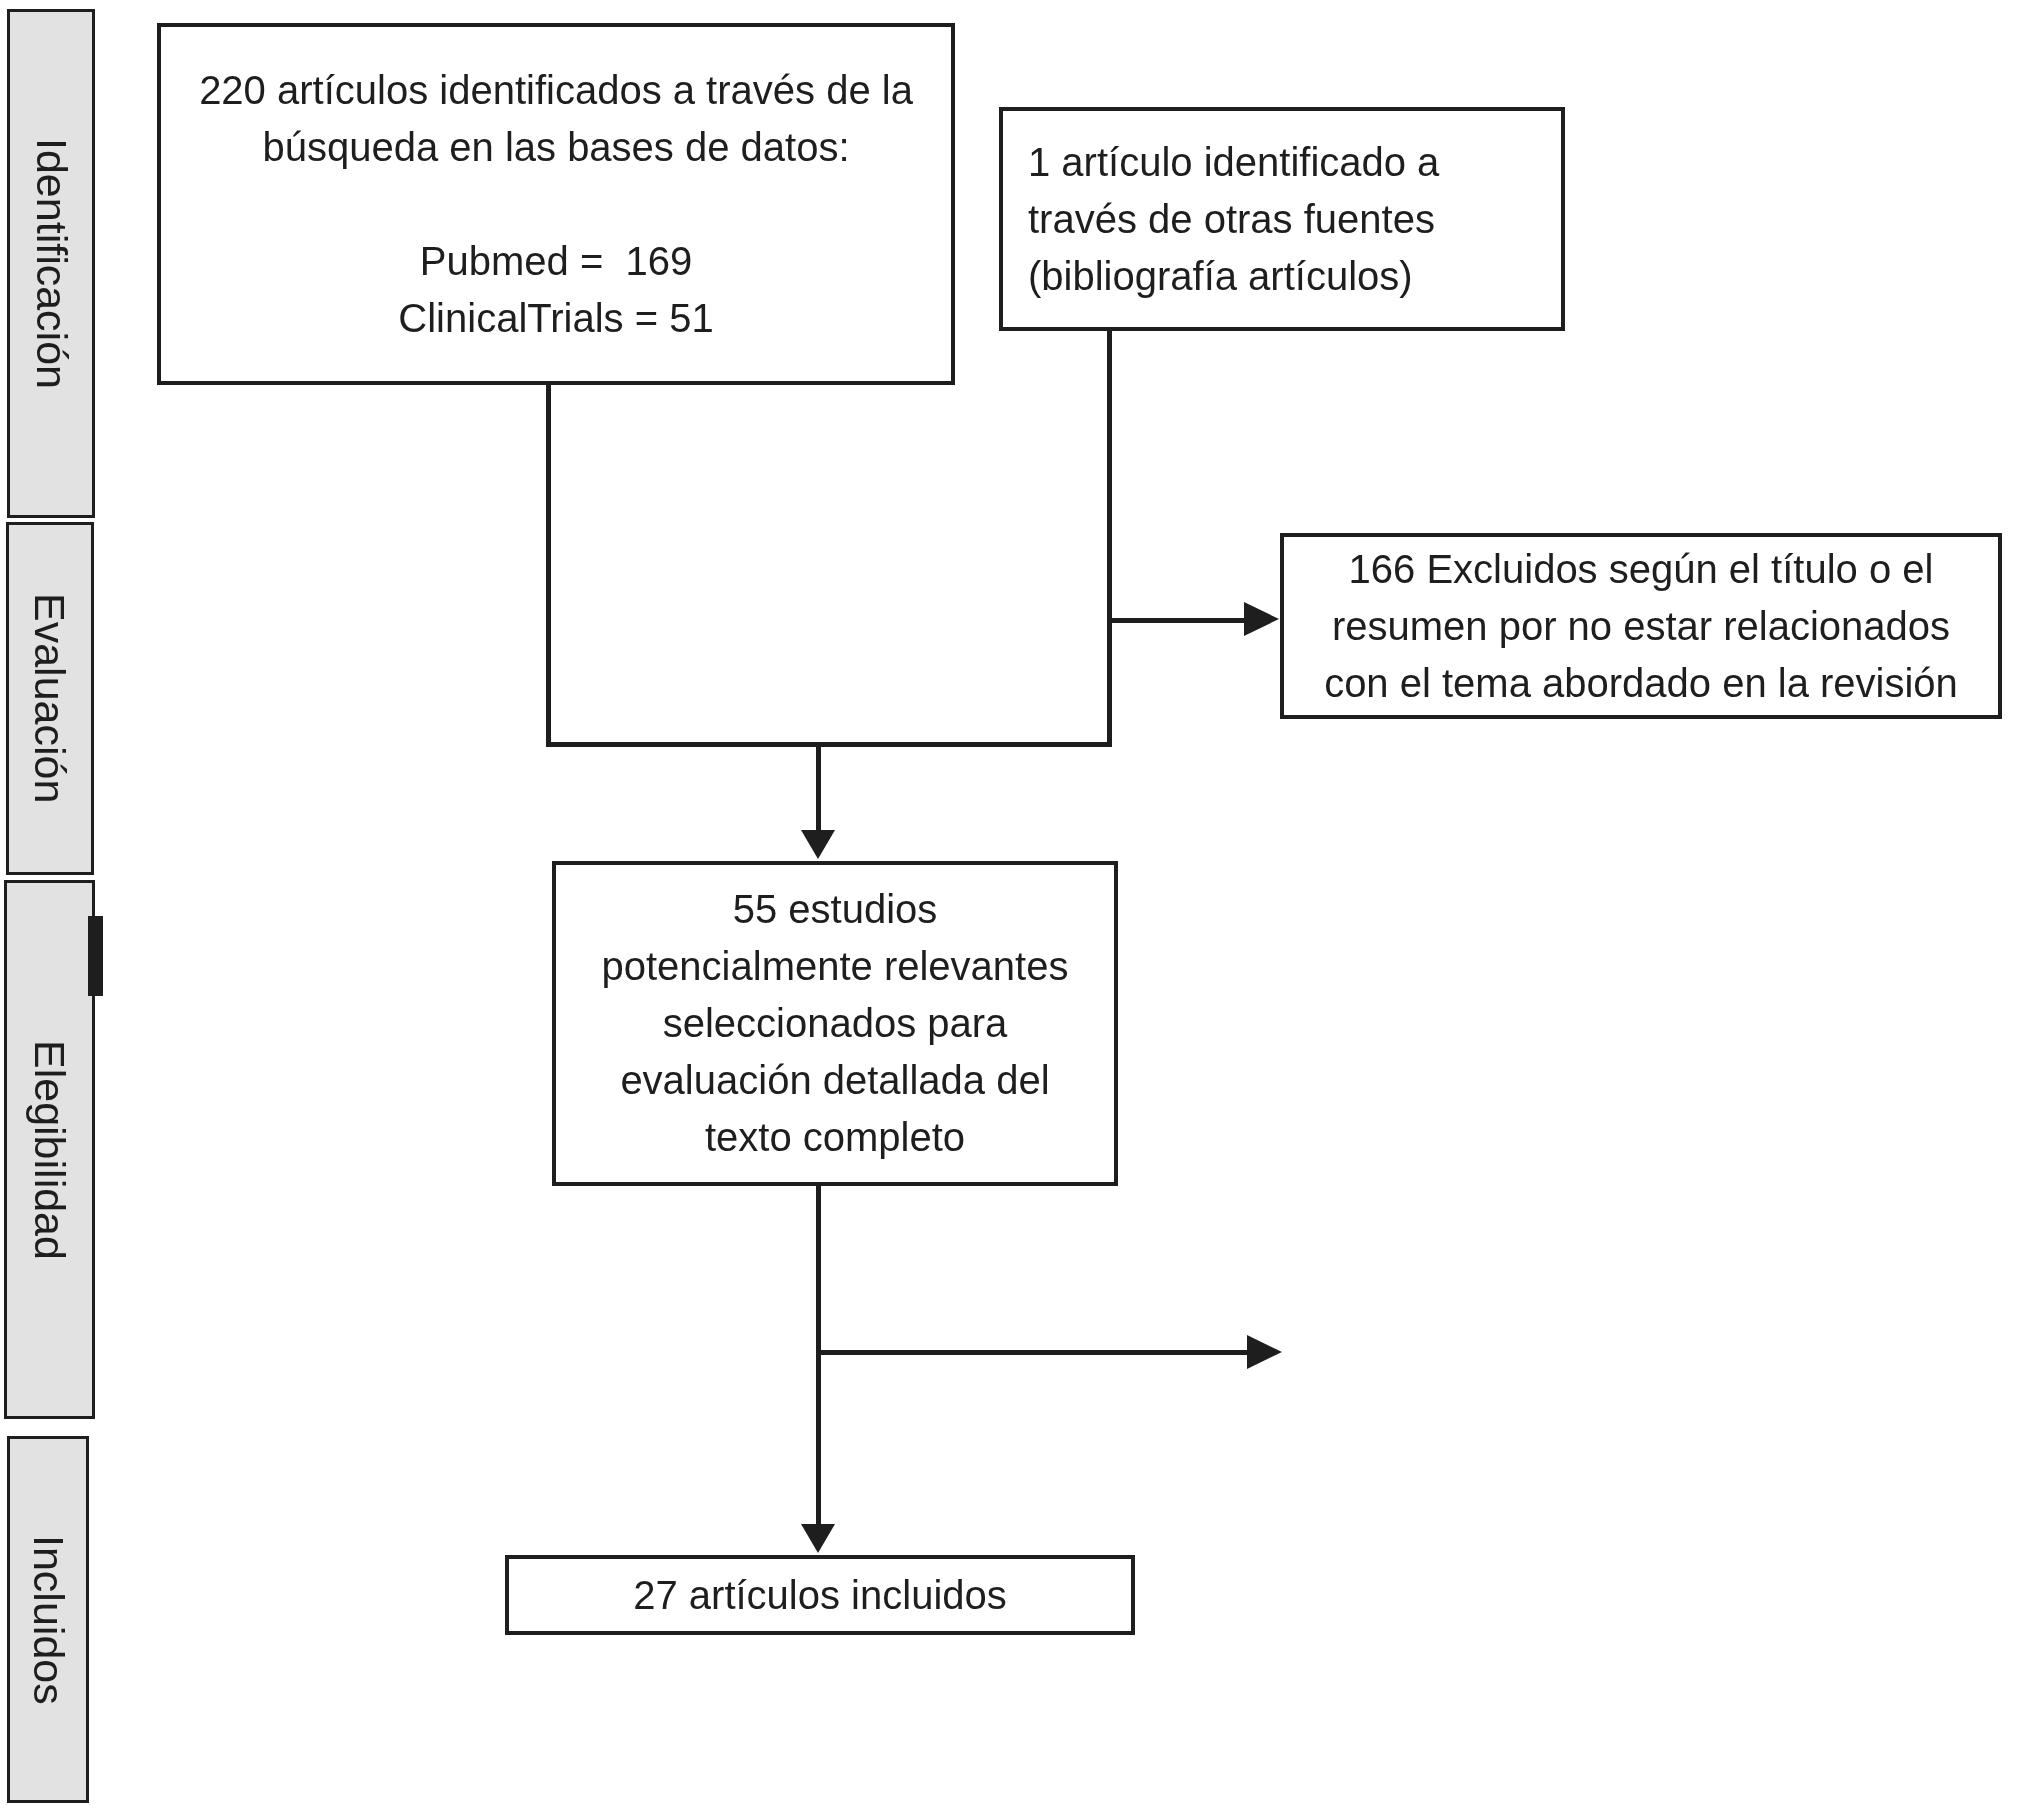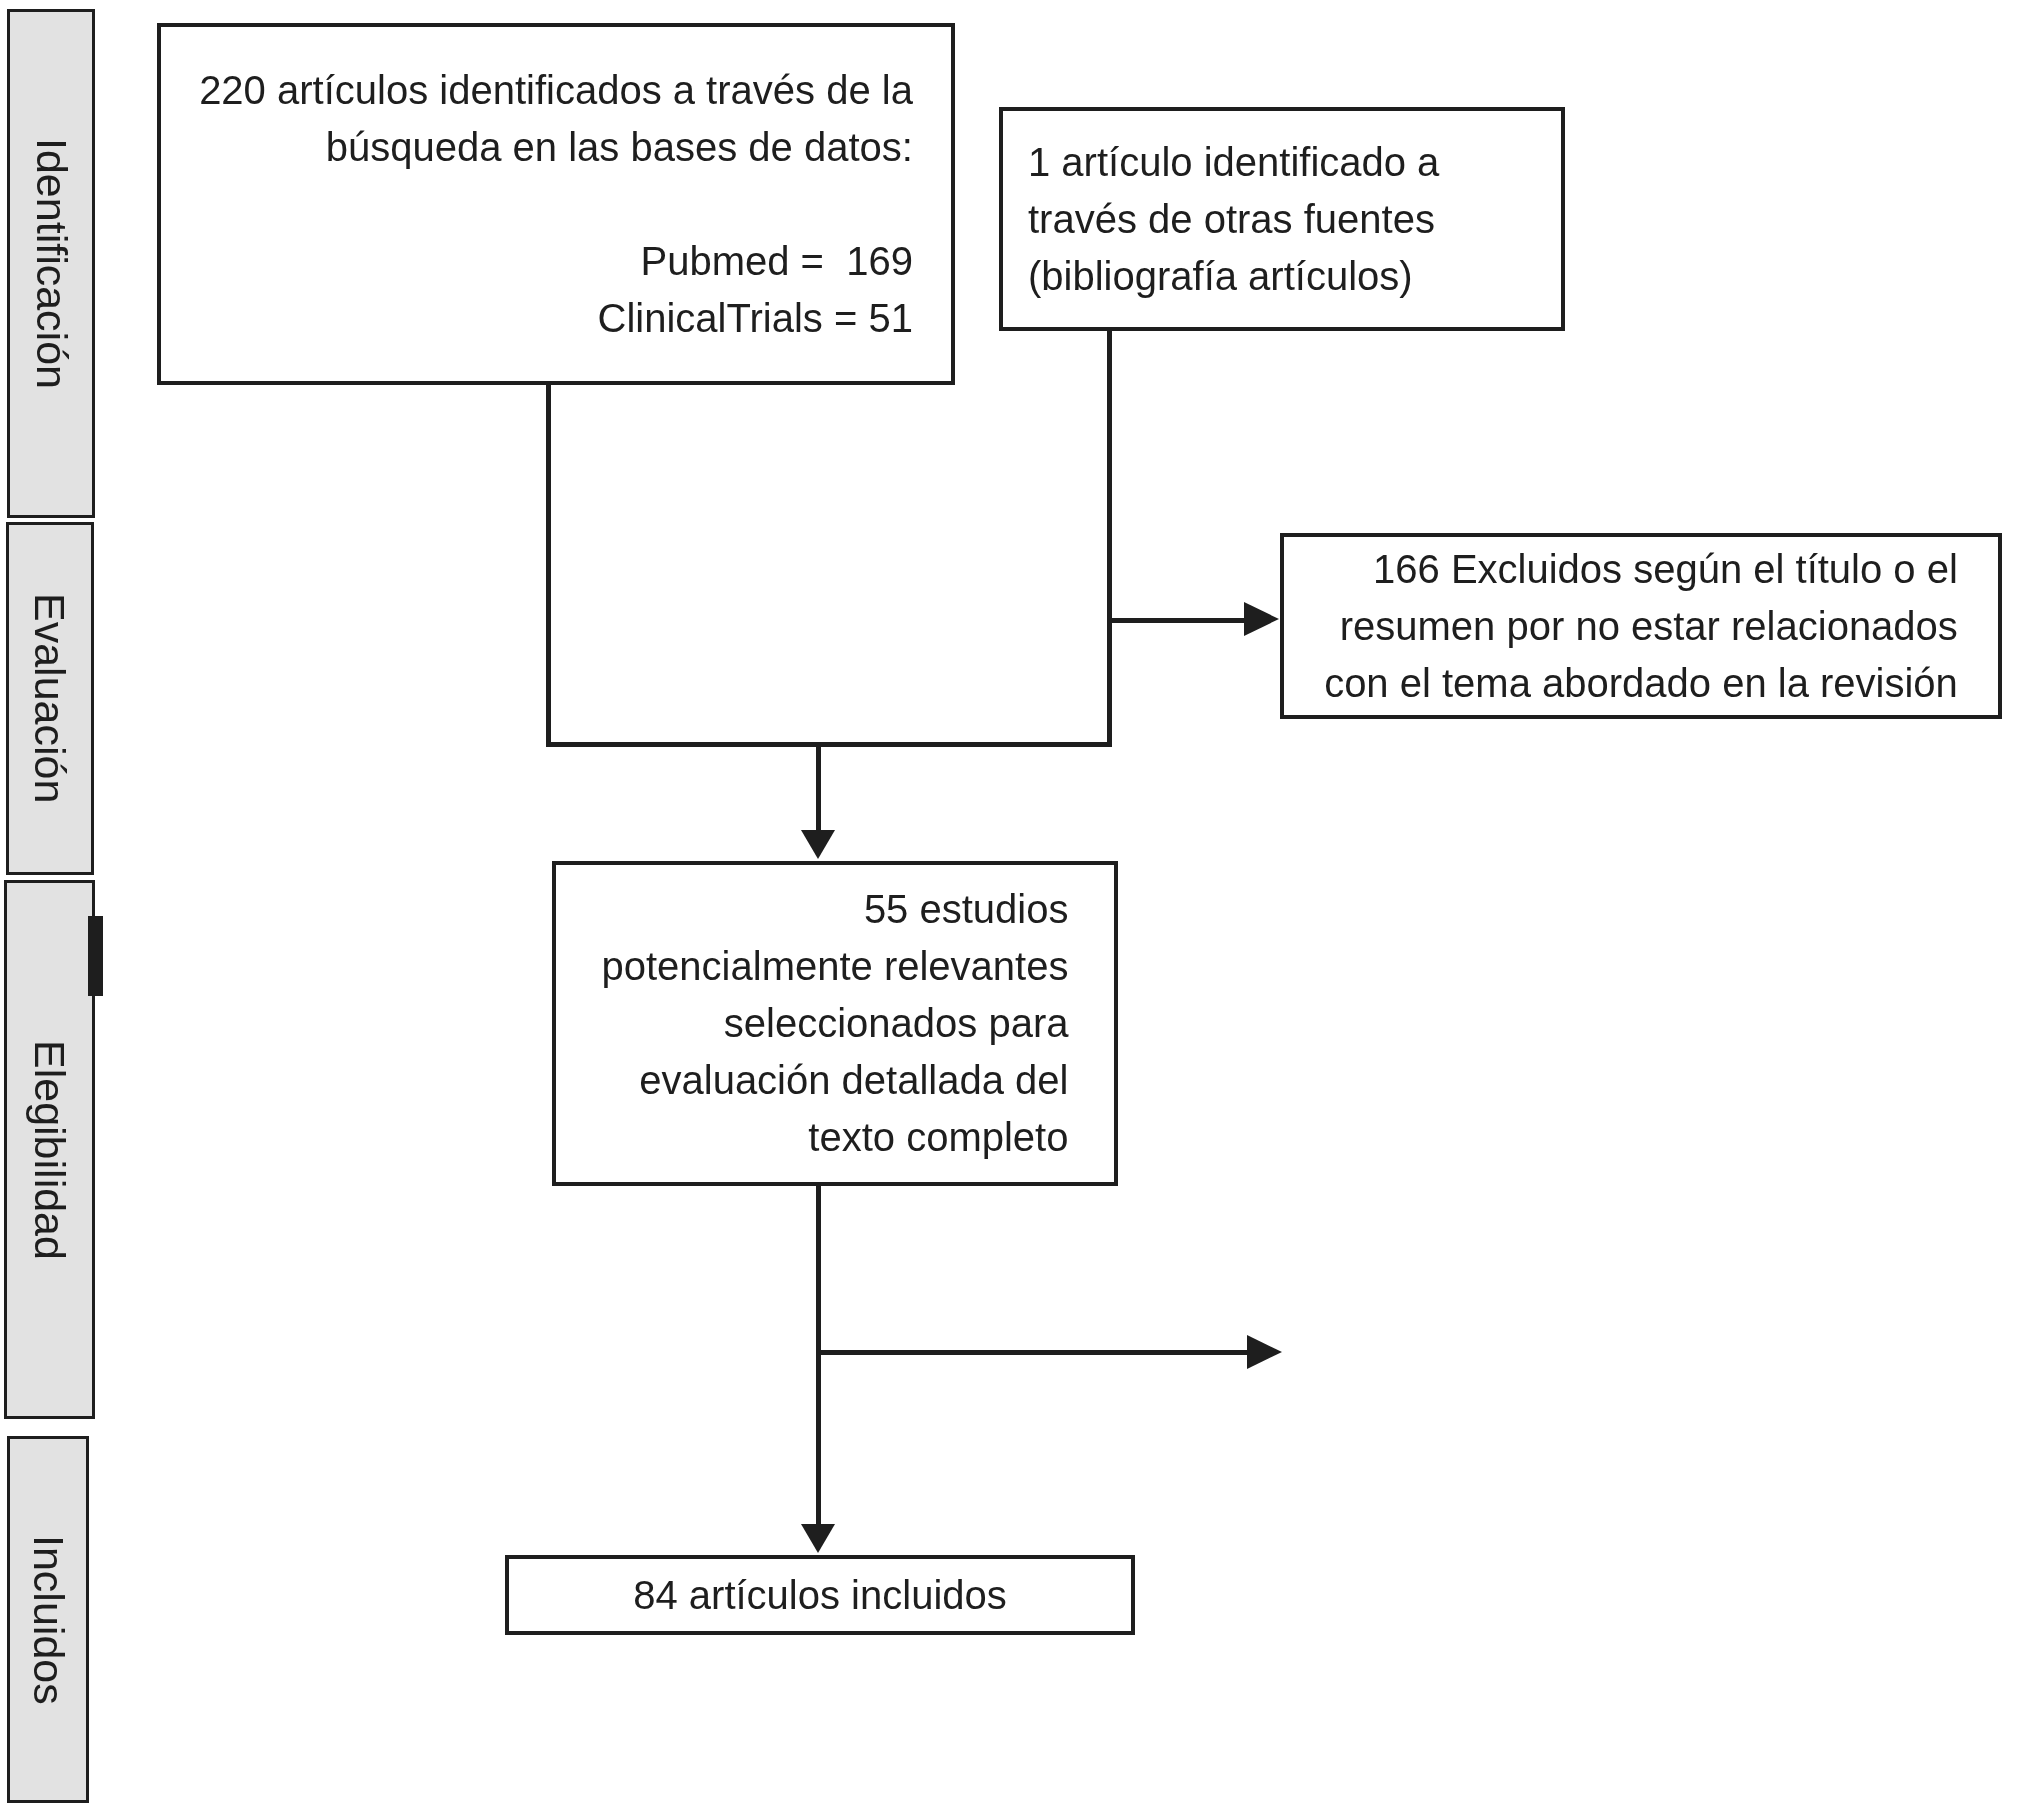--- a/index.html
+++ b/index.html
@@ -48,21 +48,21 @@
 
   
   .fbox {
     position: absolute;
     background: #ffffff;
     border: 4.6px solid #1e1e1e;
     box-sizing: border-box;
     display: flex;
     align-items: center;
     justify-content: center;
-    text-align: right;
+    text-align: center;
     font-size: 40px;
     line-height: 57px;
     white-space: pre-wrap;
   }
   .box-identified   { left: 157px;  top: 23px;   width: 798px; height: 362px; }
   .box-other        { left: 999px; top: 107px;  width: 566px; height: 224px;
                       justify-content: flex-start; text-align: left; padding-left: 25px; }
   .box-excluded     { left: 1280px; top: 533px;  width: 722px; height: 186px; }
   .box-fulltext     { left: 552px;  top: 861px;  width: 566px; height: 325px; }
   .box-exclusions   { left: 1284px; top: 1308px; width: 662px; height: 104px; }
@@ -142,16 +142,16 @@
 través de otras fuentes
 (bibliografía artículos)</div>
   <div class="fbox box-excluded">166 Excluidos según el título o el
 resumen por no estar relacionados
 con el tema abordado en la revisión</div>
   <div class="fbox box-fulltext">55 estudios
 potencialmente relevantes
 seleccionados para
 evaluación detallada del
 texto completo</div>
-  <div class="fbox box-included">84 artículos incluidos</div>
+  <div class="fbox box-included">27 artículos incluidos</div>
 
 </div>
 
 
 </body></html>

